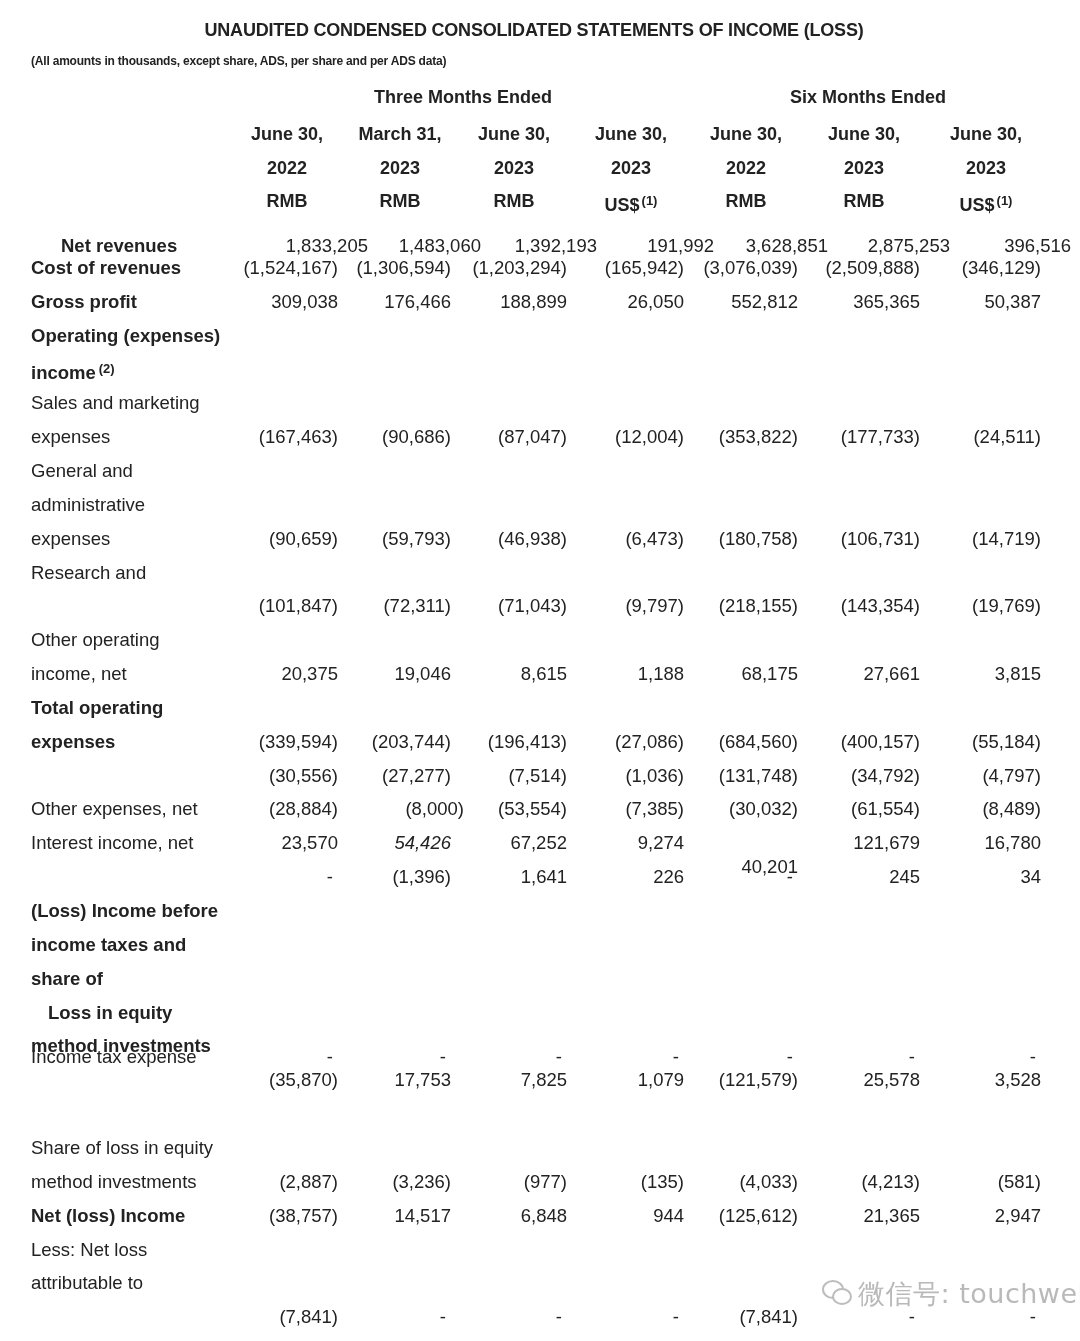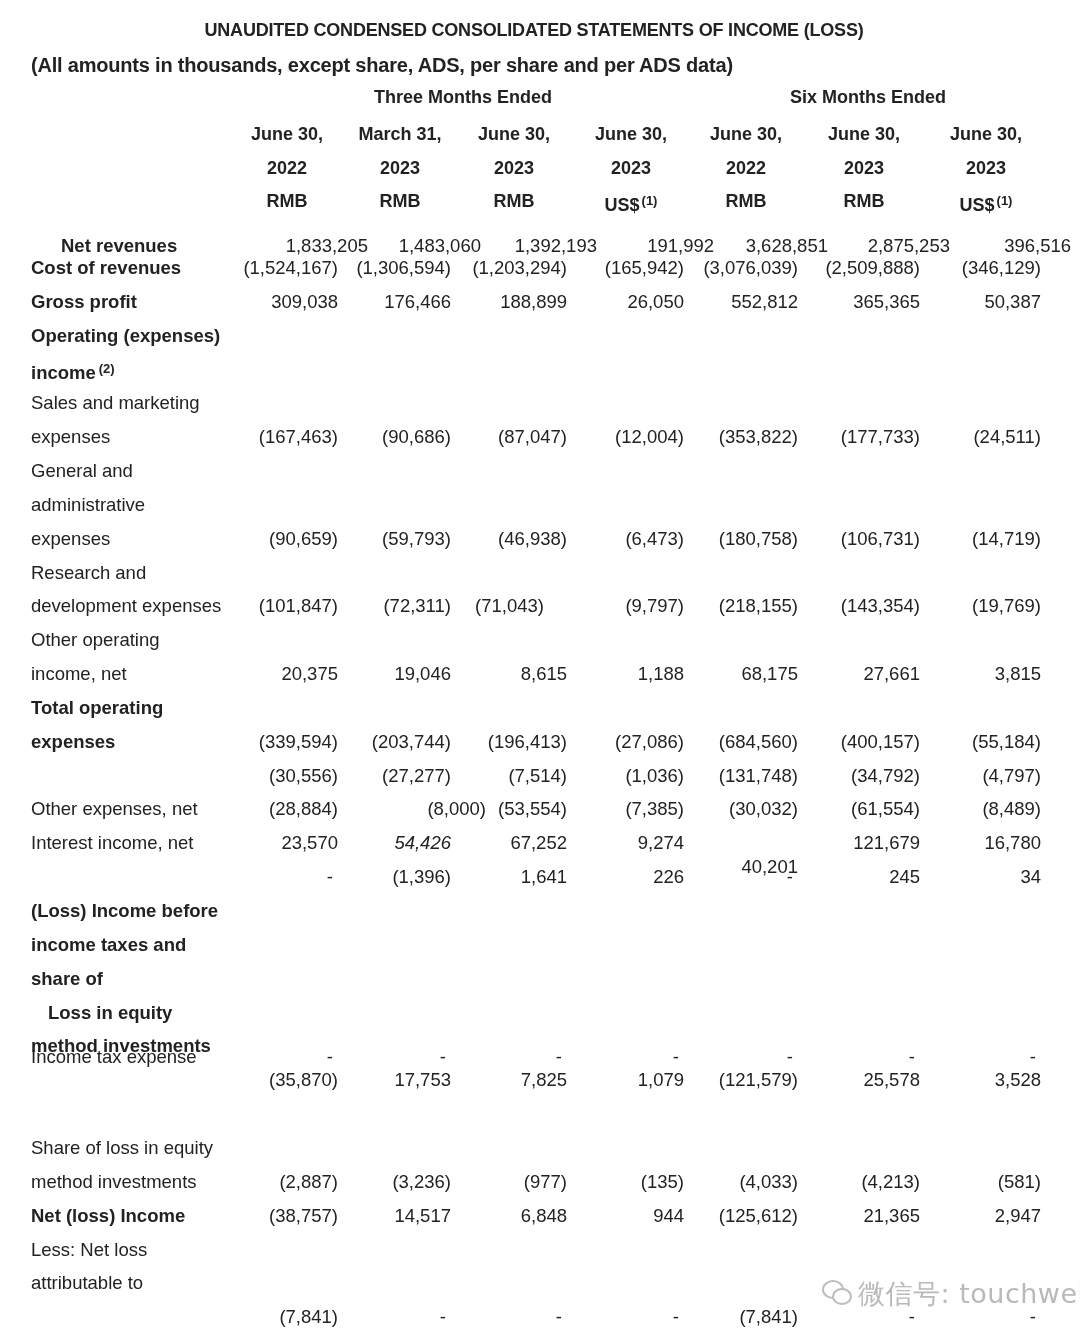--- a/index.html
+++ b/index.html
@@ -6,21 +6,21 @@
     body {
       width: 1080px; height: 1341px; overflow: hidden; position: relative;
       font-family: "Liberation Sans", sans-serif; color: #222222;
       font-size: 18.5px;
     }
     .title {
       position: absolute; top: 20px; left: 0; width: 1068px; text-align: center;
       font-weight: bold; font-size: 18px; letter-spacing: -0.2px;
     }
     .subtitle {
-      position: absolute; top: 54px; left: 31px; font-weight: bold; font-size: 20px; letter-spacing: -0.2px;
+      position: absolute; top: 54px; left: 31px; font-weight: bold; font-size: 12px; letter-spacing: -0.2px;
     }
     .group-header {
       position: absolute; top: 87px; font-weight: bold; font-size: 18px; text-align: center;
     }
     .col-head {
       position: absolute; font-weight: bold; font-size: 18px; text-align: center; line-height: 34px;
     }
     .col-head sup { font-size: 13px; vertical-align: 6px; margin-left: 2px; }
     .row {
       position: absolute; left: 0; width: 1080px; height: 34px; line-height: 34px;
@@ -136,24 +136,23 @@
       <div class="cell" style="right: 513px;">(46,938)</div>
       <div class="cell" style="right: 396px;">(6,473)</div>
       <div class="cell" style="right: 282px;">(180,758)</div>
       <div class="cell" style="right: 160px;">(106,731)</div>
       <div class="cell" style="right: 39px;">(14,719)</div>
     </div>
     <div class="row" style="top: 555.5px;">
       <div class="label"><span>Research and</span></div>
     </div>
     <div class="row" style="top: 589.35px;">
-      <div class="label"><span>development expenses</span></div>
       <div class="cell" style="right: 742px;">(101,847)</div>
       <div class="cell" style="right: 629px;">(72,311)</div>
-      <div class="cell" style="right: 536px; margin-left: 8px;">(71,043)</div>
+      <div class="cell" style="right: 513px; margin-left: 8px;">(71,043)</div>
       <div class="cell" style="right: 396px;">(9,797)</div>
       <div class="cell" style="right: 282px;">(218,155)</div>
       <div class="cell" style="right: 160px;">(143,354)</div>
       <div class="cell" style="right: 39px;">(19,769)</div>
     </div>
     <div class="row" style="top: 623.2px;">
       <div class="label"><span>Other operating</span></div>
     </div>
     <div class="row" style="top: 657.05px;">
       <div class="label"><span>income, net</span></div>
@@ -183,21 +182,21 @@
       <div class="cell" style="right: 629px;">(27,277)</div>
       <div class="cell" style="right: 513px;">(7,514)</div>
       <div class="cell" style="right: 396px;">(1,036)</div>
       <div class="cell" style="right: 282px;">(131,748)</div>
       <div class="cell" style="right: 160px;">(34,792)</div>
       <div class="cell" style="right: 39px;">(4,797)</div>
     </div>
     <div class="row" style="top: 792.45px;">
       <div class="label"><span>Other expenses, net</span></div>
       <div class="cell" style="right: 742px;">(28,884)</div>
-      <div class="cell" style="right: 594px;">(8,000)</div>
+      <div class="cell" style="right: 616px;">(8,000)</div>
       <div class="cell" style="right: 513px;">(53,554)</div>
       <div class="cell" style="right: 396px;">(7,385)</div>
       <div class="cell" style="right: 282px;">(30,032)</div>
       <div class="cell" style="right: 160px;">(61,554)</div>
       <div class="cell" style="right: 39px;">(8,489)</div>
     </div>
     <div class="row" style="top: 826.3px;">
       <div class="label"><span>Interest income, net</span></div>
       <div class="cell" style="right: 742px;">23,570</div>
       <div class="cell" style="right: 629px; font-style: italic;">54,426</div>

